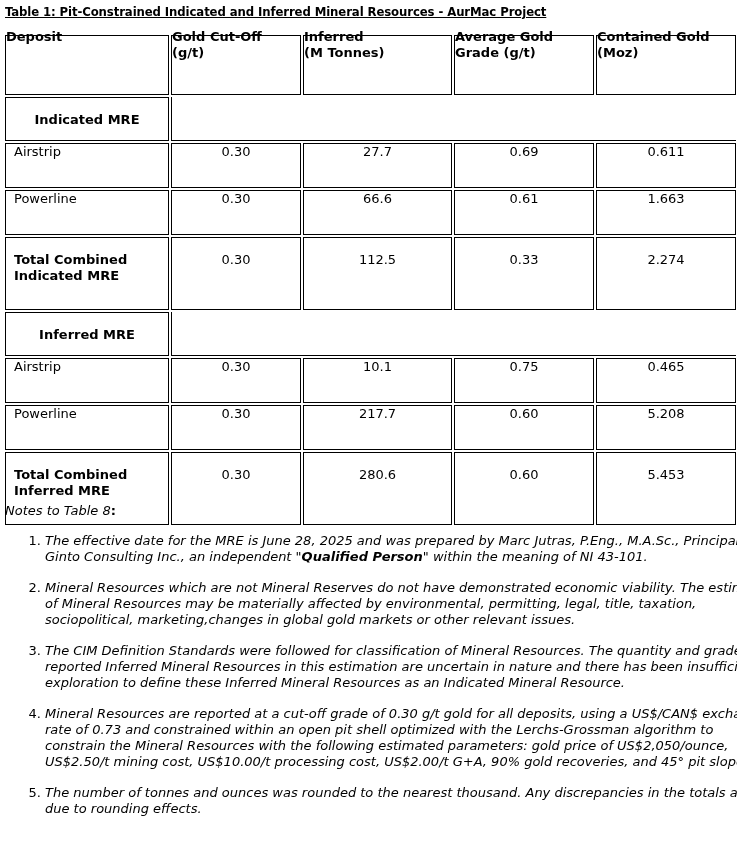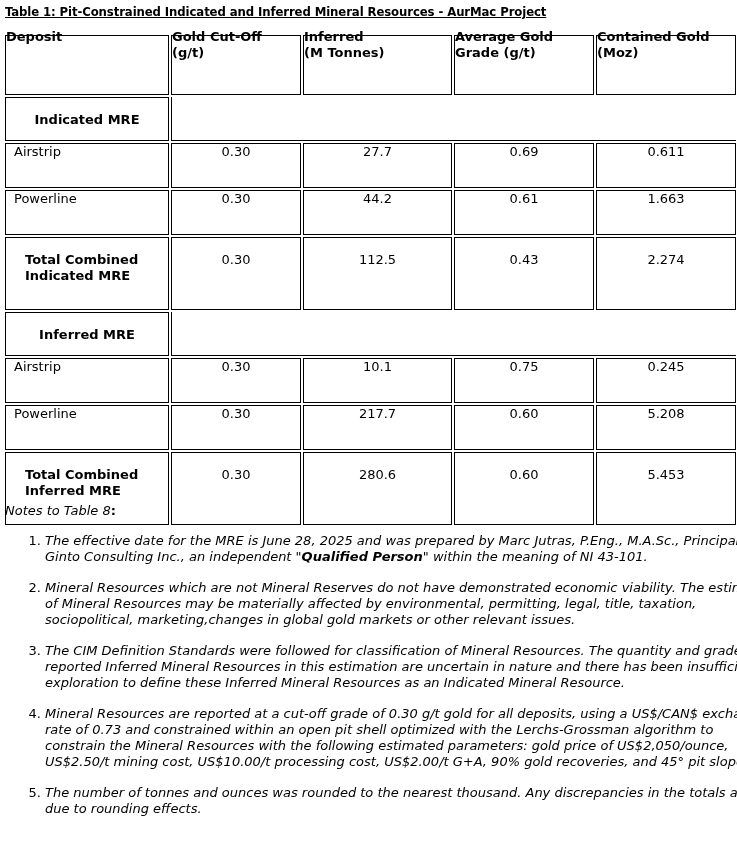--- a/index.html
+++ b/index.html
@@ -32,21 +32,21 @@
   .hdr td { height: 58px; font-weight: bold; text-align: left; vertical-align: middle; }
   .hdr td span { display: block; line-height: 16px; position: relative; top: -7px; }
   .sec td { height: 42px; }
   .sec td.lbl { font-weight: bold; text-align: center; vertical-align: middle; }
   .sec td.spacer { border-left: none; border-right: none; border-top: none; border-bottom: 1px solid #000; }
   .sec td.lbl + td.spacer { border-left: 1px solid #000; }
   .row td { height: 43px; vertical-align: middle; }
   .row td.name { padding-left: 8px; text-align: left; margin-top: 14px; }
   .row td.num { text-align: center; }
   .tot td { height: 57px; vertical-align: top; }
-  .tot td.name { padding-left: 19px; padding-top: 14px; font-weight: bold; line-height: 16px; margin-top: 17px; }
+  .tot td.name { padding-left: 8px; padding-top: 14px; font-weight: bold; line-height: 16px; margin-top: 17px; }
   .tot td.num { text-align: center; padding-top: 14px; }
   .tot td.b { font-weight: normal; }
   .notes-head {
     position: absolute; left: 5px; top: 503px;
     font-style: italic; font-size: 13px;
   }
   .notes-head b { font-style: normal; }
   ol.notes {
     position: absolute; left: 0; top: 518px; width: 730px;
     margin: 0; padding-left: 45px;
@@ -94,42 +94,42 @@
   <tr class="row">
     <td class="name">Airstrip</td>
     <td class="num">0.30</td>
     <td class="num">27.7</td>
     <td class="num">0.69</td>
     <td class="num">0.611</td>
   </tr>
   <tr class="row">
     <td class="name">Powerline</td>
     <td class="num">0.30</td>
-    <td class="num">44.2</td>
+    <td class="num">66.6</td>
     <td class="num">0.61</td>
     <td class="num">1.663</td>
   </tr>
   <tr class="tot">
     <td class="name"><span>Total Combined</span><br><span>Indicated MRE</span></td>
     <td class="num">0.30</td>
     <td class="num b">112.5</td>
-    <td class="num b">0.43</td>
+    <td class="num b">0.33</td>
     <td class="num b">2.274</td>
   </tr>
 
   <tr class="sec">
     <td class="lbl">Inferred MRE</td>
     <td class="spacer" colspan="4"></td>
   </tr>
   <tr class="row">
     <td class="name">Airstrip</td>
     <td class="num">0.30</td>
     <td class="num">10.1</td>
     <td class="num">0.75</td>
-    <td class="num">0.245</td>
+    <td class="num">0.465</td>
   </tr>
   <tr class="row">
     <td class="name">Powerline</td>
     <td class="num">0.30</td>
     <td class="num">217.7</td>
     <td class="num">0.60</td>
     <td class="num">5.208</td>
   </tr>
   <tr class="tot">
     <td class="name"><span>Total Combined</span><br><span>Inferred MRE</span></td>

